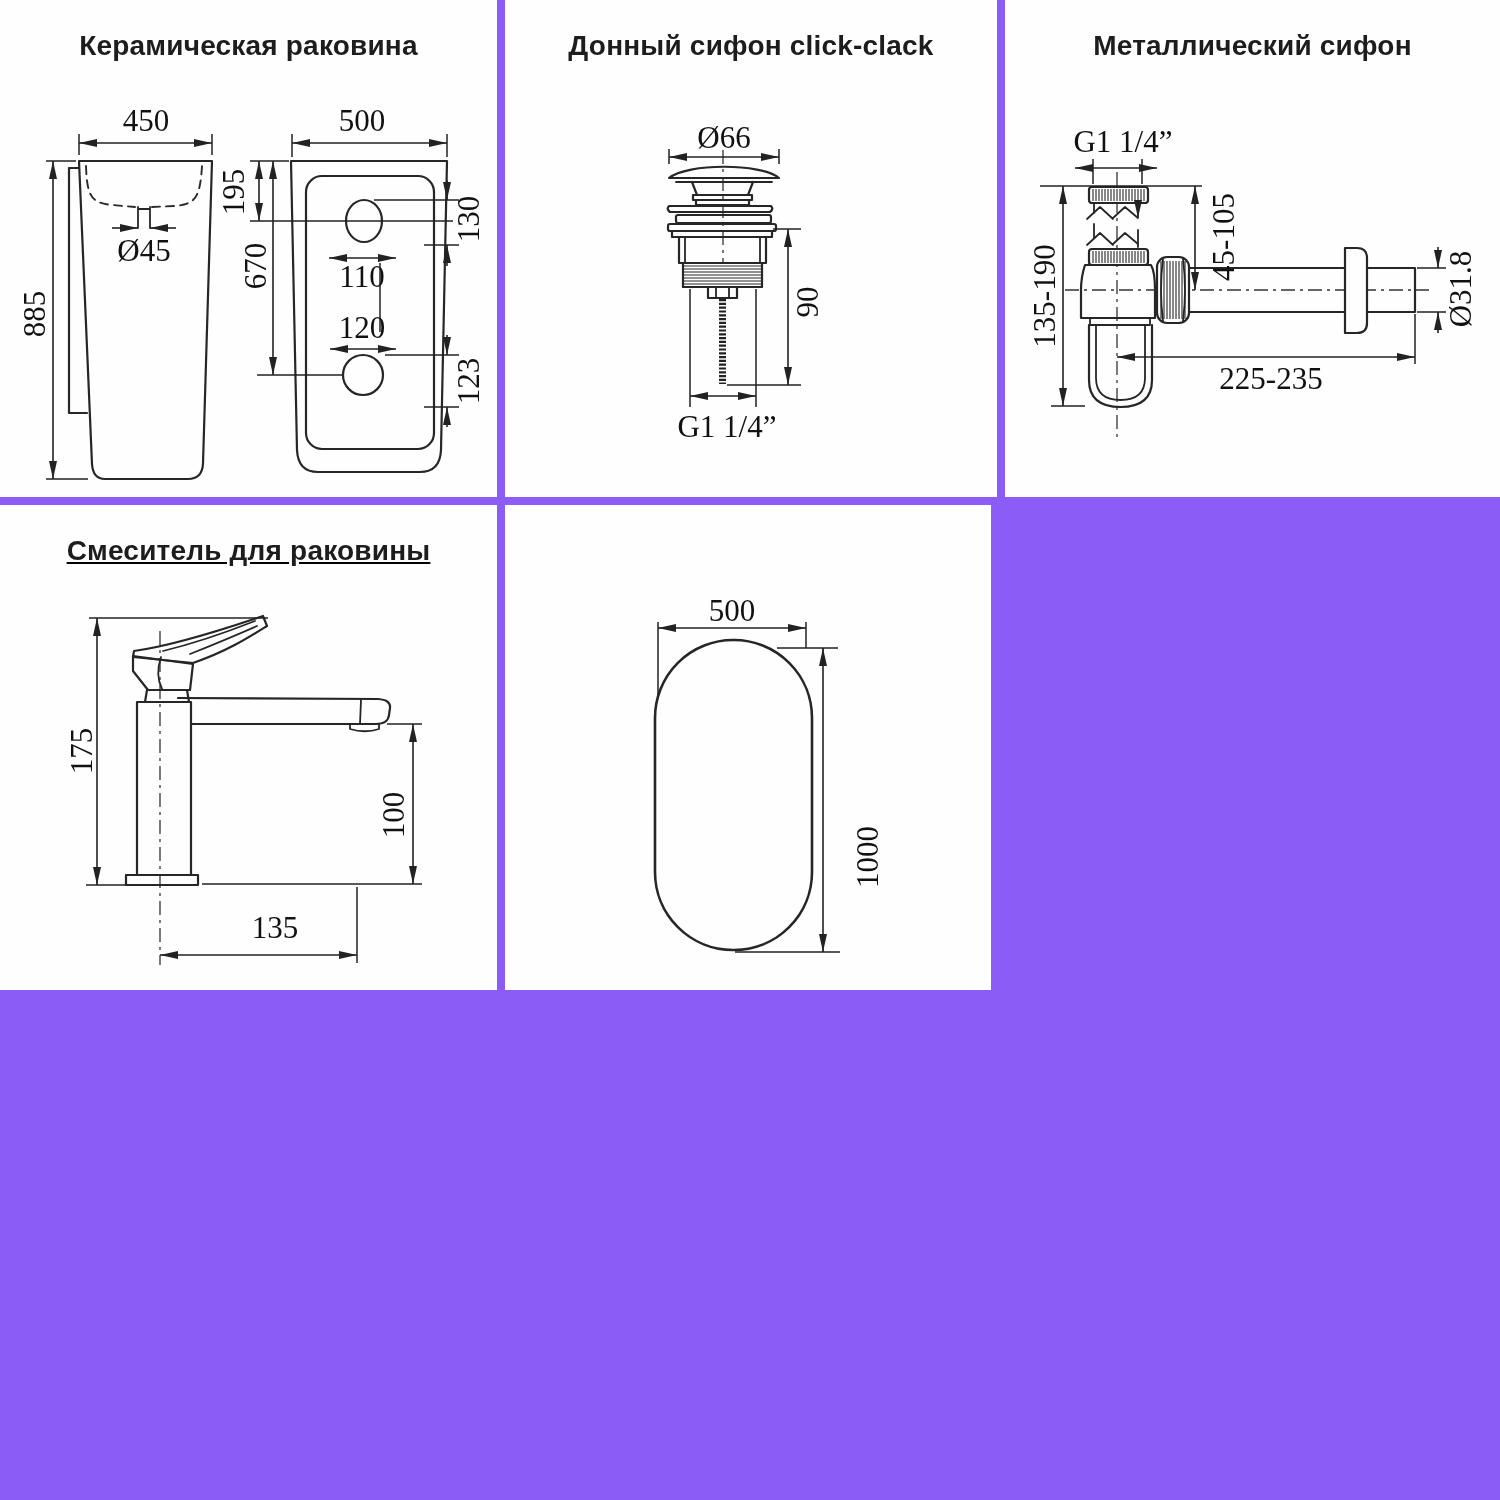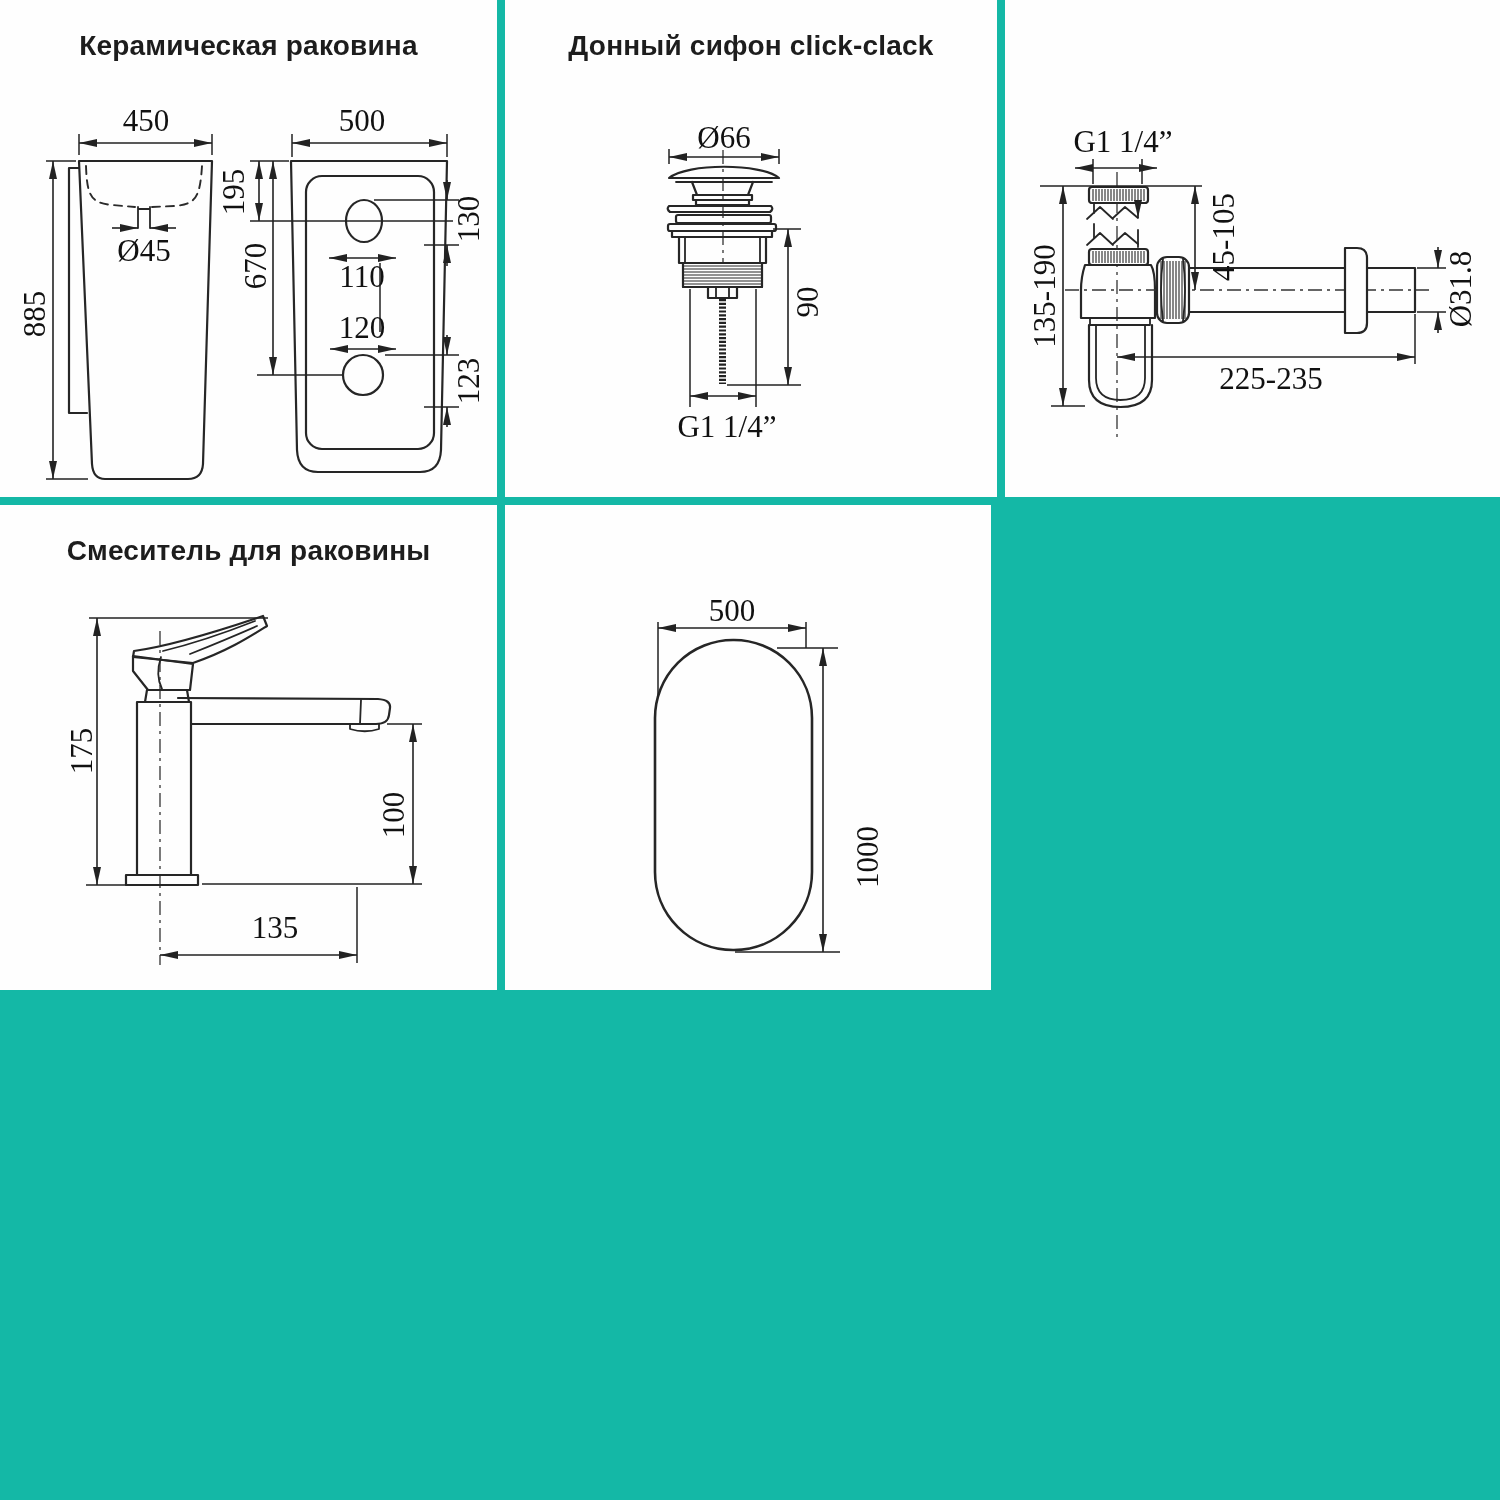--- a/index.html
+++ b/index.html
@@ -1,22 +1,22 @@
 <!DOCTYPE html>
 <html><head>
 <meta charset="utf-8">
 <style>
   html,body{margin:0;padding:0;background:#f2f2f2;}
-  .sheet{position:relative;width:1500px;height:1500px;background:#14b8a6;overflow:hidden;
+  .sheet{position:relative;width:1500px;height:1500px;background:#8b5cf6;overflow:hidden;
          font-family:"Liberation Sans",sans-serif;}
   .panel{position:absolute;background:#fefefe;}
   #p-sink  {left:0;    top:0;   width:497px;height:497px;}
   #p-valve {left:505px; top:0;   width:492px;height:497px;}
   #p-siphon{left:1005px;top:0;   width:495px;height:497px;}
-  #p-faucet{left:0;    top:505px;width:497px;height:485px;}
+  #p-faucet{left:0;    top:505px;width:497px;height:485px;text-decoration:underline;}
   #p-mirror{left:505px; top:505px;width:486px;height:485px;}
   .ptitle{margin:0;padding-top:30px;text-align:center;font-size:28px;font-weight:700;
           color:#1d1d1d;letter-spacing:.2px;}
   .draw{position:absolute;left:0;top:0;width:100%;height:100%;}
   
   .ol  {fill:none;stroke:#262626;stroke-width:2.2;stroke-linejoin:round;stroke-linecap:round;}
   .olt {fill:none;stroke:#262626;stroke-width:1.8;stroke-linejoin:round;stroke-linecap:round;}
   .wf  {fill:#fefefe;stroke:#262626;stroke-width:2.2;stroke-linejoin:round;}
   .dashl{fill:none;stroke:#2b2b2b;stroke-width:1.9;stroke-dasharray:8 6;stroke-linecap:round;}
   .cl  {fill:none;stroke:#333;stroke-width:1.3;stroke-dasharray:14 5 3 5;}
@@ -145,20 +145,21 @@
         <text class="dnum" x="313" y="302" transform="rotate(-90 313 302)">90</text>
 
         <path class="ext" d="M185,289 V407 M251,289 V407"></path>
         <line class="dim" x1="185" y1="396" x2="251" y2="396" marker-start="url(#ar2)" marker-end="url(#ar2)"></line>
         <text class="dnum" x="222" y="437">G1 1/4”</text>
       </g>
     </svg>
   </div>
 
   <div class="panel" id="p-siphon">
+    <h2 class="ptitle">Металлический сифон</h2>
     <svg class="draw" viewBox="0 0 495 497">
       <defs>
         <marker id="ar3" orient="auto-start-reverse" markerUnits="userSpaceOnUse" markerWidth="18" markerHeight="8" refX="18" refY="4">
           <path d="M0,0 L18,4 L0,8 Z" fill="#222"></path>
         </marker>
       </defs>
       <g>
         <line class="cl" x1="112" y1="172" x2="112" y2="440"></line>
 
         <path class="ol" d="M80,265 C77,274 76,281 76,290 L76,318 L150,318 L150,290 C150,278 149,270 146,265 Z"></path>

